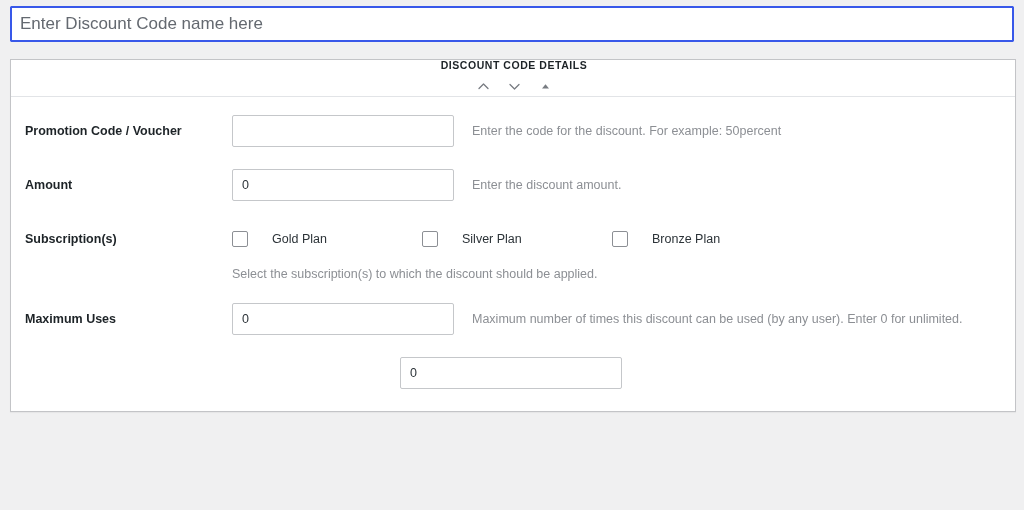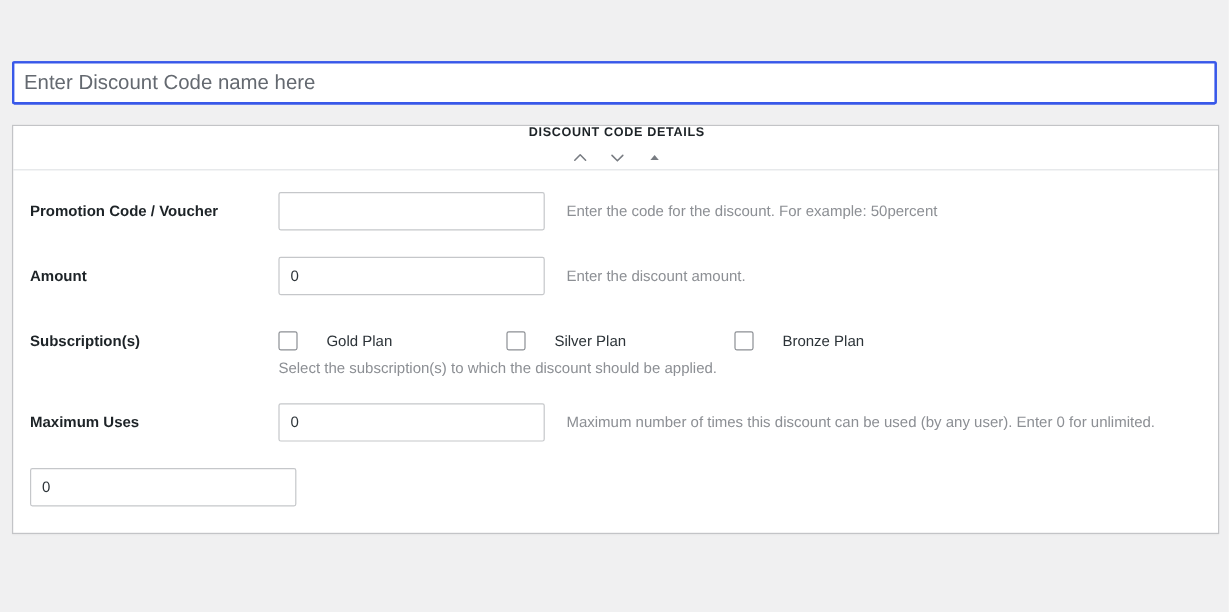--- a/index.html
+++ b/index.html
@@ -26,21 +26,20 @@
     height: 36px;
     padding: 0 9px;
     font-family: "Liberation Sans", sans-serif;
     font-size: 17px;
     color: #1d2327;
     background: #ffffff;
     border: 1px solid #3858e9;
     outline: 2px solid #3858e9;
     outline-offset: -2px;
     border-radius: 2px;
-    margin-top: 45px;
   }
   .title-input::placeholder {
     color: #646970;
     opacity: 1;
   }
 
   
   .panel {
     margin: 17px 8px 0 10px;
     background: #ffffff;
@@ -81,20 +80,21 @@
 
   
   .panel-body {
     padding: 18px 0 0 0;
   }
   .form-row {
     display: flex;
     align-items: flex-start;
     padding: 0 0 0 14px;
     margin-bottom: 22px;
+    justify-content: center;
   }
 
   .row-label {
     flex: 0 0 207px;
     font-size: 12.5px;
     font-weight: bold;
     color: #1d2327;
     line-height: 32px;
     padding-right: 8px;
     box-sizing: border-box;
@@ -180,20 +180,21 @@
     font-size: 12.5px;
     color: #2c3338;
     white-space: nowrap;
   }
   .checks-flex {
     flex: 1 1 auto;
   }
   .checks-help {
     font-size: 12.5px;
     color: #8c8f94;
+    margin-top: 12px;
     white-space: nowrap;
   }
 </style>
 </head>
 <body>
 
 <div class="title-wrap">
   <input class="title-input" type="text" placeholder="Enter Discount Code name here" style="">
 </div>
 

